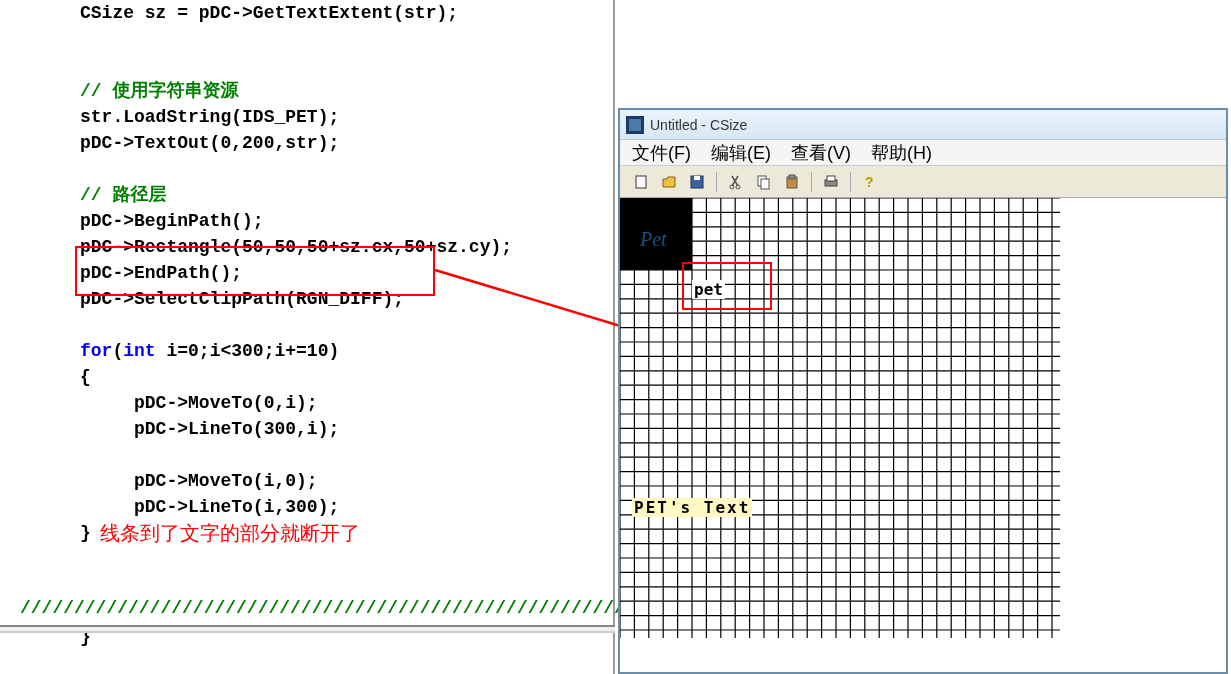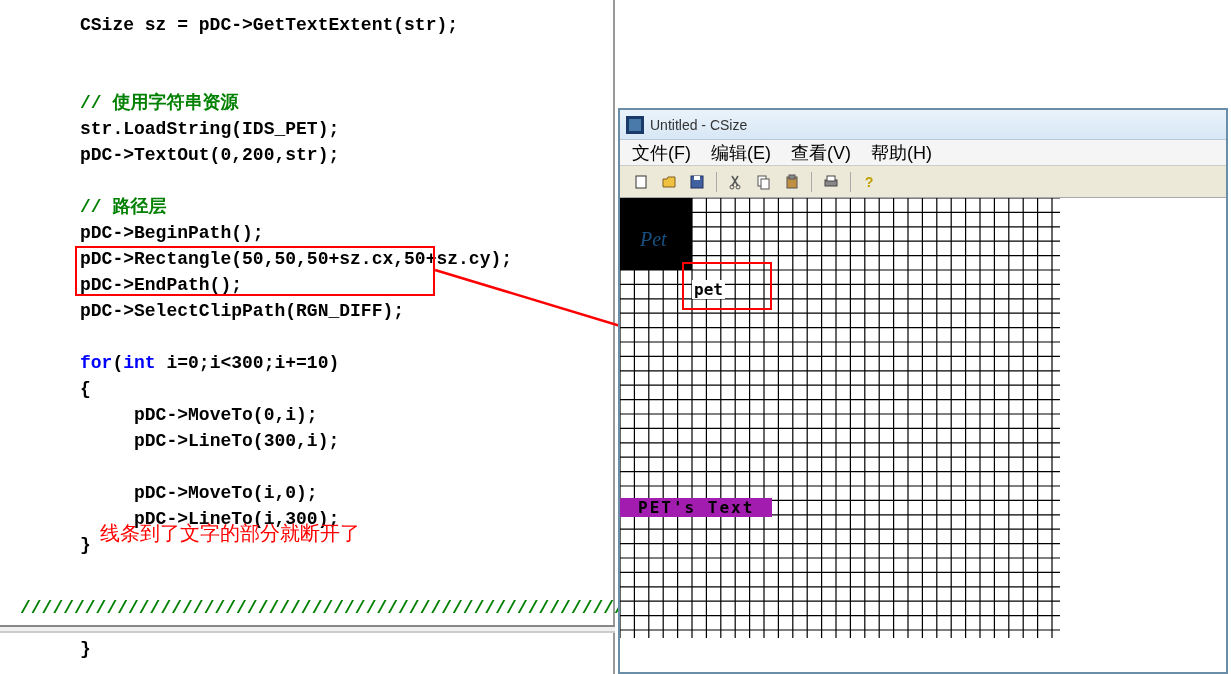--- a/index.html
+++ b/index.html
@@ -1,18 +1,18 @@
 <!DOCTYPE html>
 <html><head>
   <meta charset="utf-8">
   <style>
     * { margin: 0; padding: 0; box-sizing: border-box; }
     body { font-family: "Consolas", "Courier New", monospace; background: #fff; position: relative; width: 1231px; height: 674px; overflow: hidden; }
     .code-pane { position: absolute; left: 0; top: 0; width: 615px; height: 674px; background: #fff; border-right: 2px solid #999; }
-    .code-content { padding-left: 80px; padding-top: 12px; font-size: 18px; line-height: 26px; white-space: pre; font-weight: bold; }
+    .code-content { padding-left: 80px; padding-top: 0; font-size: 18px; line-height: 26px; white-space: pre; font-weight: bold; }
     .kw { color: #0000ff; }
     .cm { color: #008000; }
     .highlight-box { position: absolute; left: 75px; top: 246px; width: 360px; height: 50px; border: 2px solid #ff0000; }
     .annotation { position: absolute; left: 100px; top: 520px; font-family: "SimSun", sans-serif; font-size: 20px; color: #ff0000; font-weight: normal; }
     .hatch-line { position: absolute; left: 20px; top: 598px; font-size: 18px; color: #008000; font-weight: bold; letter-spacing: 0; }
     .status-border { position: absolute; left: 0; top: 625px; width: 615px; height: 8px; border-top: 2px solid #888; border-bottom: 2px solid #ccc; background: #f0f0f0; }
     .status-line { position: absolute; left: 0; top: 640px; font-size: 18px; font-weight: bold; }
 
     .app-window { position: absolute; left: 618px; top: 108px; width: 610px; height: 566px; border: 2px solid #6b8ea8; background: #fff; }
     .title-bar { height: 30px; background: linear-gradient(#eaf3fb,#d7e7f5); display: flex; align-items: center; padding-left: 6px; border-bottom: 1px solid #b8c8d8; }
@@ -24,21 +24,21 @@
     .toolbar { height: 32px; background: #ece9d8; display: flex; align-items: center; padding-left: 8px; gap: 2px; border-bottom: 1px solid #aaa; }
     .tb-btn { width: 26px; height: 24px; display: flex; align-items: center; justify-content: center; font-size: 16px; }
     .tb-sep { width: 1px; height: 20px; background: #aaa; margin: 0 4px; }
     .canvas-area { position: relative; width: 100%; height: calc(100% - 88px); background: #fff; overflow: hidden; }
     .grid-svg { position: absolute; left: 0; top: 0; }
     .dark-block { position: absolute; left: 0; top: 0; width: 72px; height: 72px; }
     .dark-cell { position: absolute; width: 14.4px; height: 14.4px; background: #000; }
     .pet-overlay { position: absolute; left: 20px; top: 30px; font-family: "Times New Roman", serif; font-size: 20px; color: #1a5080; font-style: italic; }
     .pet-label { position: absolute; left: 72px; top: 82px; font-family: "Consolas", monospace; font-size: 16px; font-weight: bold; color: #000; background: #fff; padding: 0 2px; }
     .pet-highlight { position: absolute; left: 62px; top: 64px; width: 90px; height: 48px; border: 2px solid #ff0000; }
-    .pets-text { position: absolute; left: 0; top: 300px; font-family: "Consolas", monospace; font-size: 16px; font-weight: bold; color: #000; background: #a21caf; padding: 0 18px; letter-spacing: 2px; }
+    .pets-text { position: absolute; left: 12px; top: 300px; font-family: "Consolas", monospace; font-size: 16px; font-weight: bold; color: #000; background: #fef9c3; padding: 0 2px; letter-spacing: 2px; }
     .arrow-svg { position: absolute; left: 430px; top: 260px; pointer-events: none; }
   </style>
 </head>
 <body>
 
 <div class="code-pane">
   <div class="code-content"><span>CSize sz = pDC-&gt;GetTextExtent(str);</span>
 
 
 <span class="cm">// 使用字符串资源</span>

